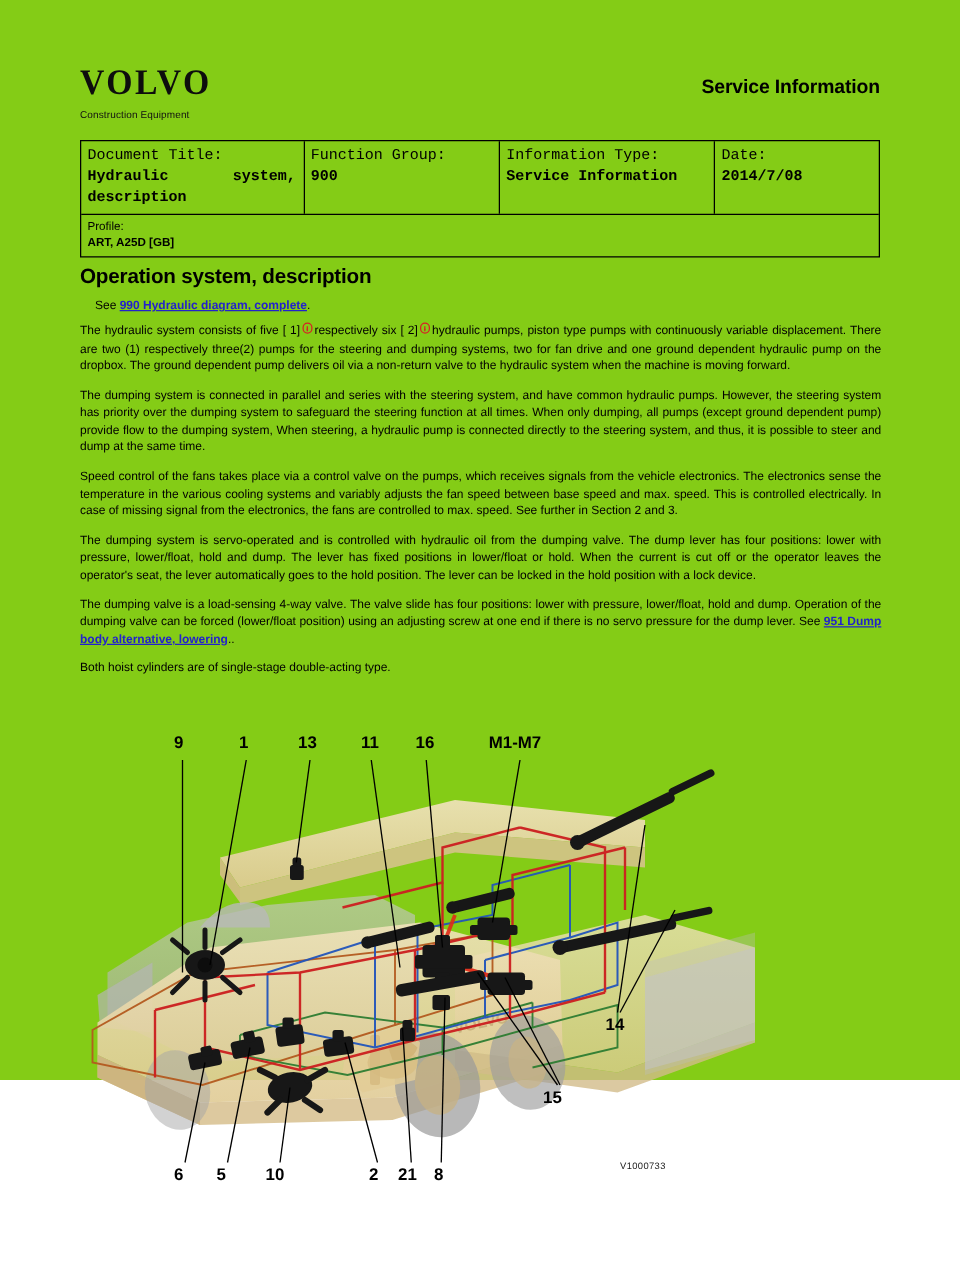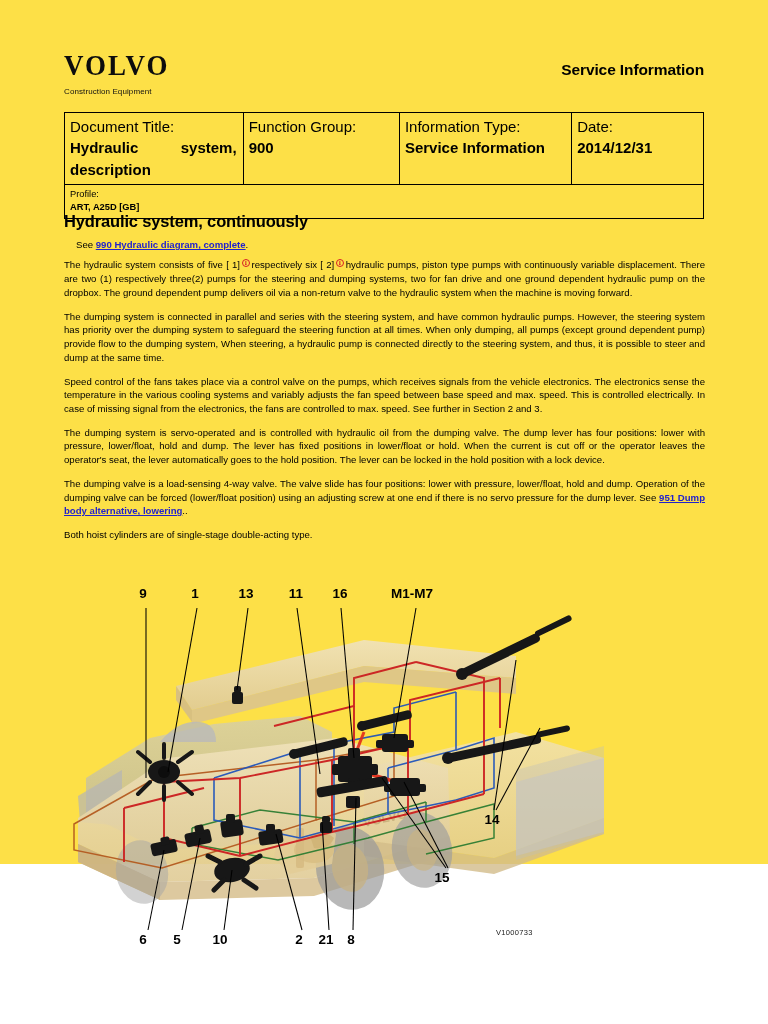--- a/index.html
+++ b/index.html
@@ -14,21 +14,21 @@
     color: #000000;
     position: relative;
     overflow: hidden;
   }
 
   .page {
     position: absolute;
     left: 0; top: 0;
     width: 768px;
     height: 864px;
-    background: #fde047;
+    background: #84cc16;
   }
 
   
   .header {
     position: absolute;
     left: 64px;
     top: 52px;
     width: 640px;
     height: 52px;
   }
@@ -76,22 +76,23 @@
   .info-row {
     display: flex;
     width: 100%;
     box-sizing: border-box;
   }
   .info-row.row1 { border-bottom: 1.6px solid #000; }
   .info-cell {
     box-sizing: border-box;
     padding: 3px 4px 4px 5px;
     border-right: 1.2px solid #000;
-    font-size: 15px;
+    font-size: 12px;
     line-height: 1.42;
+    font-family: Liberation Mono, monospace;
   }
   .info-cell:last-child { border-right: none; }
   .c-doc   { width: 28.0%; }
   .c-fn    { width: 24.5%; }
   .c-it    { width: 27.0%; }
   .c-date  { width: 20.5%; }
   .cell-label { font-weight: normal; }
   .cell-value { font-weight: bold; }
   .cell-value.justify {
     display: block;
@@ -221,35 +222,35 @@
         <div class="cell-value">900</div>
       </div>
 
       <div class="info-cell c-it">
         <div class="cell-label">Information Type:</div>
         <div class="cell-value">Service Information</div>
       </div>
 
       <div class="info-cell c-date">
         <div class="cell-label">Date:</div>
-        <div class="cell-value">2014/12/31</div>
+        <div class="cell-value">2014/7/08</div>
       </div>
     </div>
 
     <div class="info-row">
       <div class="c-profile">
         <div class="cell-label">Profile:</div>
         <div class="cell-value">ART, A25D [GB]</div>
       </div>
     </div>
   </div>
 
   <div class="content">
 
-    <h1 class="doc-title">Hydraulic system, continuously</h1>
+    <h1 class="doc-title">Operation system, description</h1>
 
     <p class="see-line"><span>See</span> <a href="#" class="xref">990 Hydraulic diagram, complete</a><span>.</span></p>
 
     <p class="para"><span>The hydraulic system consists of five [ 1]</span><span class="note-mark"></span><span>respectively six [ 2]</span><span class="note-mark"></span><span>hydraulic pumps, piston type pumps with continuously variable displacement. There are two (1) respectively three(2) pumps for the steering and dumping systems, two for fan drive and one ground dependent hydraulic pump on the dropbox. The ground dependent pump delivers oil via a non-return valve to the hydraulic system when the machine is moving forward.</span></p>
 
     <p class="para">The dumping system is connected in parallel and series with the steering system, and have common hydraulic pumps. However, the steering system has priority over the dumping system to safeguard the steering function at all times. When only dumping, all pumps (except ground dependent pump) provide flow to the dumping system, When steering, a hydraulic pump is connected directly to the steering system, and thus, it is possible to steer and dump at the same time.</p>
 
     <p class="para">Speed control of the fans takes place via a control valve on the pumps, which receives signals from the vehicle electronics. The electronics sense the temperature in the various cooling systems and variably adjusts the fan speed between base speed and max. speed. This is controlled electrically. In case of missing signal from the electronics, the fans are controlled to max. speed. See further in Section 2 and 3.</p>
 
     <p class="para">The dumping system is servo-operated and is controlled with hydraulic oil from the dumping valve. The dump lever has four positions: lower with pressure, lower/float, hold and dump. The lever has fixed positions in lower/float or hold. When the current is cut off or the operator leaves the operator's seat, the lever automatically goes to the hold position. The lever can be locked in the hold position with a lock device.</p>

